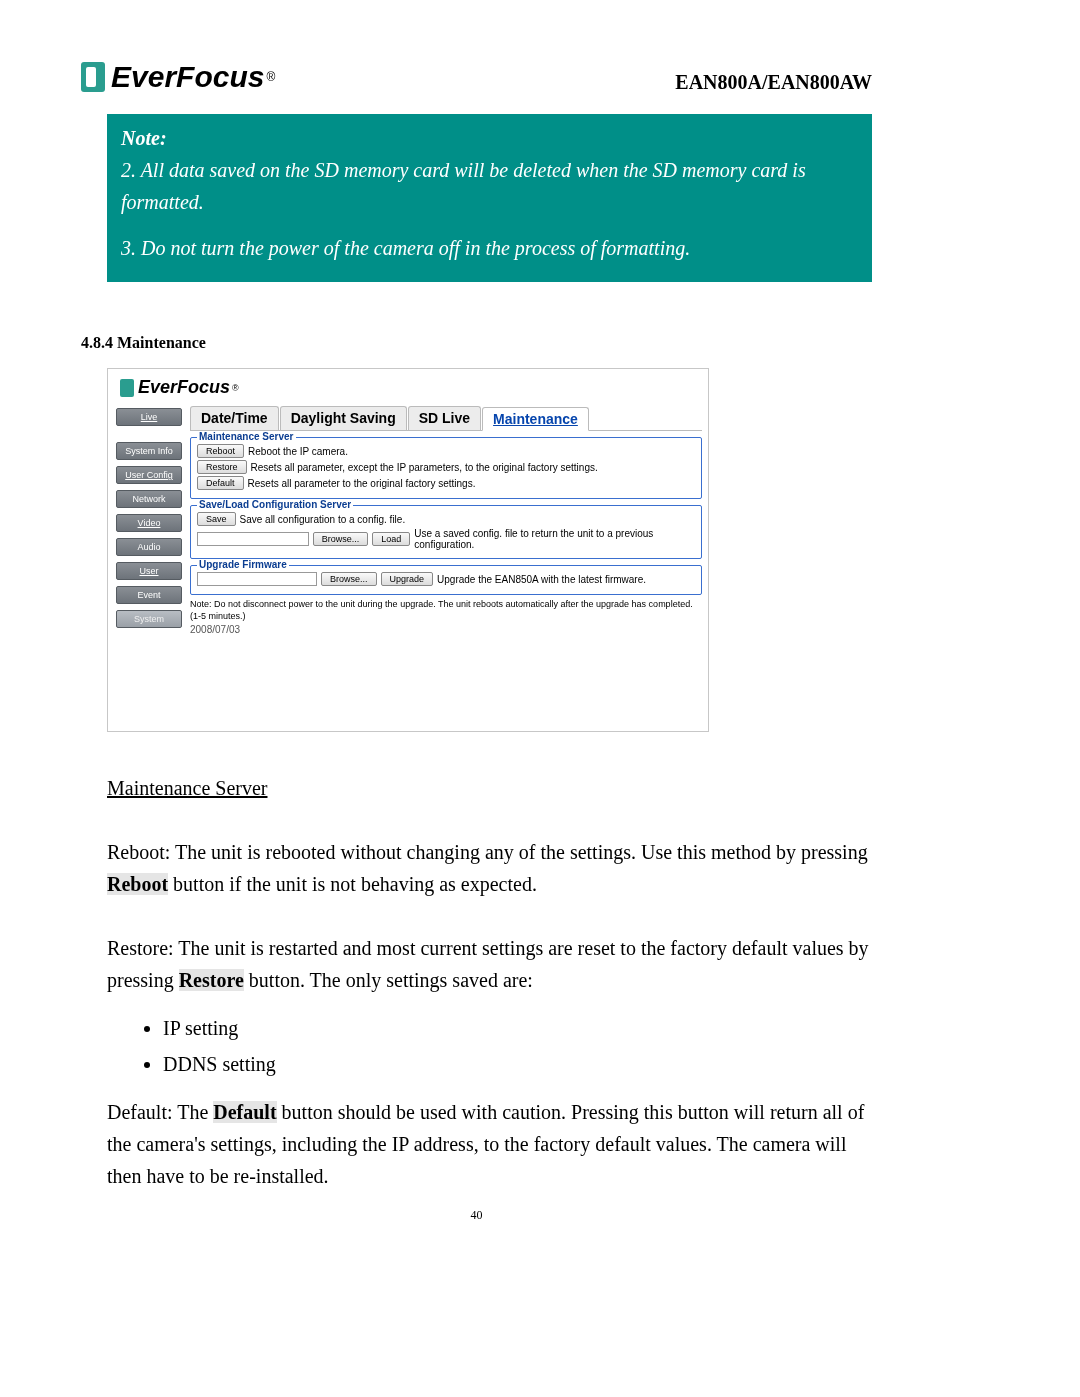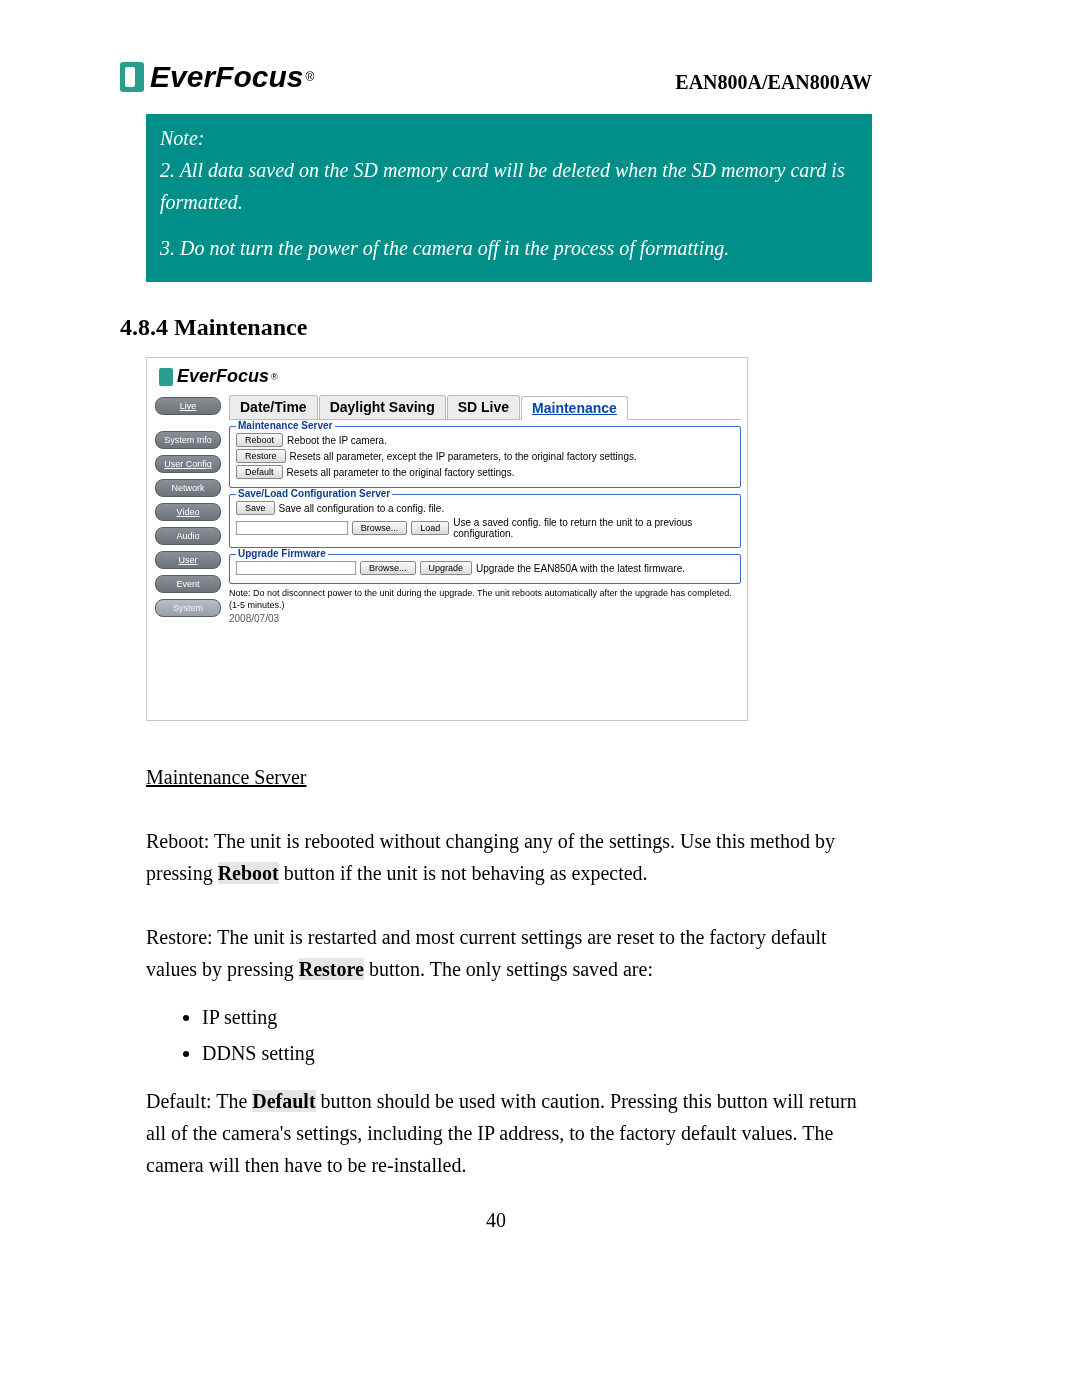--- a/index.html
+++ b/index.html
@@ -6,21 +6,21 @@
     margin: 0;
     padding: 0;
     background: #fff;
     font-family: "Times New Roman", Times, serif;
     font-size: 20px;
     color: #000;
     width: 1080px;
   }
   .page {
     width: 972px;
-    padding: 60px 100px 40px 120px;
+    padding: 60px 100px 40px 81px;
     box-sizing: border-box;
   }
   .header-row {
     display: flex;
     align-items: flex-end;
     justify-content: space-between;
     margin-bottom: 20px;
   }
   .ef-logo {
     display: flex;
@@ -62,27 +62,27 @@
   .note-box {
     background: #008f88;
     color: #fff;
     padding: 8px 14px 18px 14px;
     font-style: italic;
     font-size: 20px;
     line-height: 1.6;
     margin-left: 26px;
   }
   .note-box .note-title {
-    font-weight: normal;
+    font-weight: bold;
     font-style: italic;
   }
   .section-heading {
     font-weight: bold;
-    font-size: 24px;
-    margin-top: 32px;
+    font-size: 16px;
+    margin-top: 52px;
     margin-bottom: 16px;
     font-family: Liberation Serif, serif;
   }
   
   .app-shot {
     border: 1px solid #c7c7c7;
     margin-left: 26px;
     width: 600px;
     background: #fff;
     font-family: Arial, Helvetica, sans-serif;
@@ -118,21 +118,21 @@
     width: 80px;
     padding: 4px 6px 6px 8px;
     box-sizing: border-box;
   }
   .side-btn {
     display: block;
     background: linear-gradient(#8a8f95, #6d737a);
     color: #fff;
     text-align: center;
     border: 1px solid #555b61;
-    border-radius: 8px;
+    border-radius: 2px;
     font-size: 9px;
     padding: 3px 2px;
     margin-bottom: 6px;
   }
   .side-btn.active {
     background: linear-gradient(#b8bdc3, #9aa0a7);
     color: #f0f0f0;
   }
   .side-btn.underline { text-decoration: underline; }
   .app-main {
@@ -222,22 +222,22 @@
   }
   .underline { text-decoration: underline; }
   .hl { background: #e5e5e5; font-weight: bold; }
   ul.bullets {
     margin: 16px 0 16px 36px;
     padding-left: 20px;
   }
   ul.bullets li { margin-bottom: 4px; }
   .page-number {
     text-align: center;
-    font-size: 20px;
-    margin-top: 28px;
+    font-size: 12px;
+    margin-top: 16px;
   }
 </style>
 </head>
 <body>
 
 <div class="page">
   <div class="header-row">
     <div class="ef-logo">
       <span class="mark"></span>
       <span class="word">EverFocus</span>

